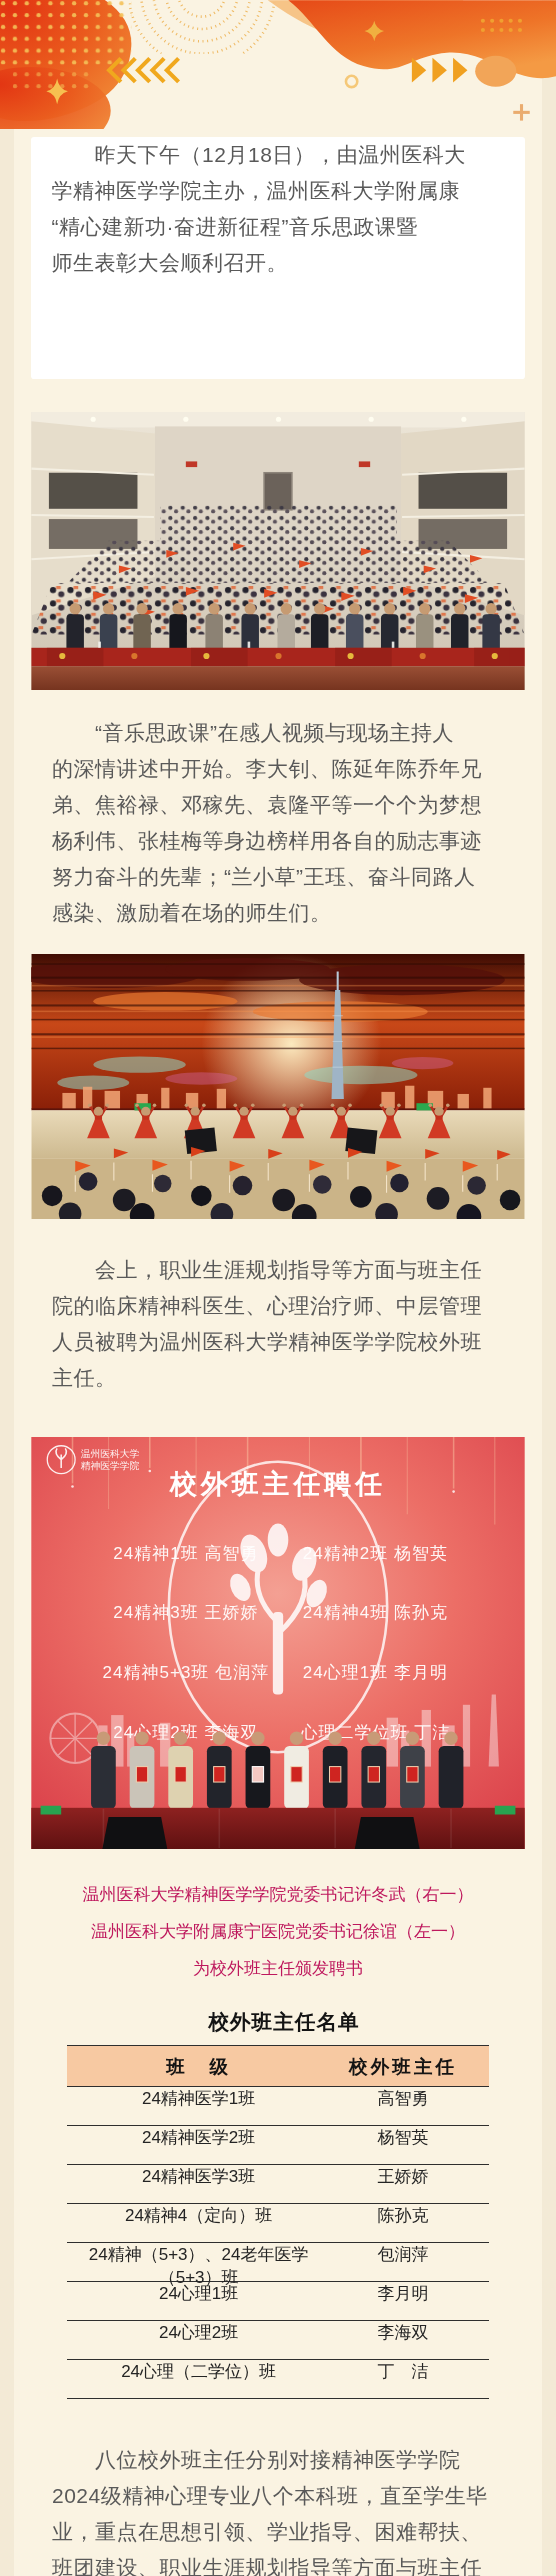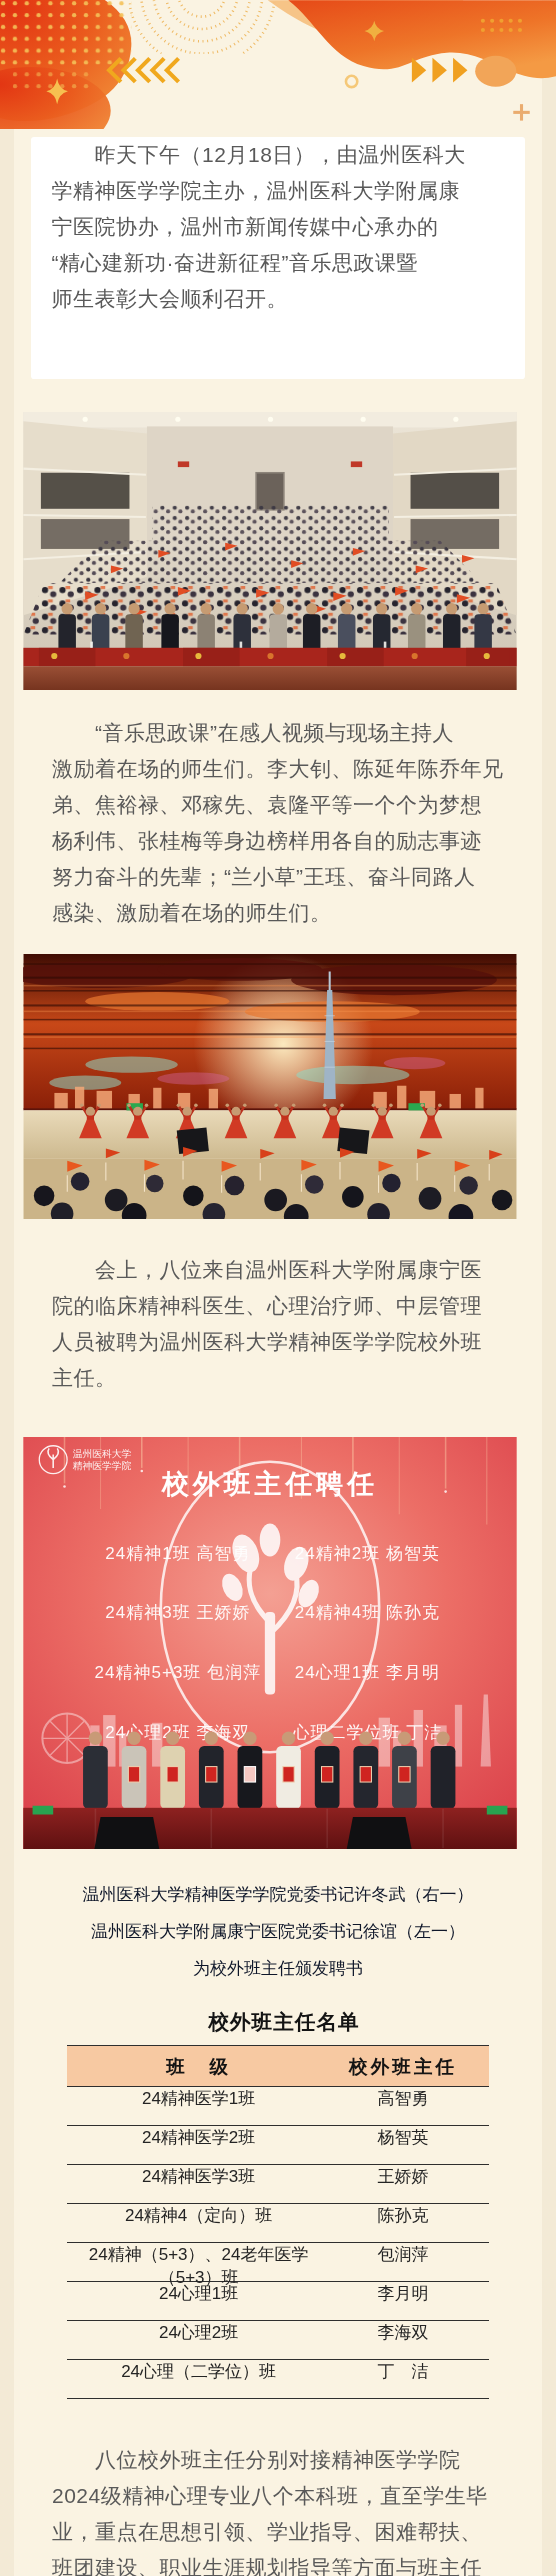--- a/index.html
+++ b/index.html
@@ -16,24 +16,24 @@
     margin:8.2px 0 0 31px;width:494px;height:242px;background:#ffffff;border-radius:3.1px;
     box-sizing:border-box;
   }
   .para{margin:0 41px 0 52px;}
   .card .para{margin:0 10.3px 0 20.6px;}
   .pline{
     display:block;height:36px;line-height:36px;font-size:21px;color:#595959;
     white-space:nowrap;letter-spacing:0.5px;
   }
   .pline.indent{padding-left:43px;}
-  .photo{margin-left:23px;width:494px;position:relative;}
+  .photo{margin-left:31px;width:494px;position:relative;}
   .photo svg{display:block;}
   .caption{width:556px;text-align:center;}
-  .cline{display:block;height:37px;line-height:37px;font-size:17px;color:#0f172a;white-space:nowrap;}
+  .cline{display:block;height:37px;line-height:37px;font-size:17px;color:#be185d;white-space:nowrap;}
   .tbl-title{
     width:556px;height:25px;line-height:25px;text-align:center;
     font-size:20.6px;font-weight:bold;color:#141414;letter-spacing:1px;
   }
   .tbl{margin-left:67px;width:422px;border-top:1.5px solid #2e2e2e;}
   .thead{display:flex;align-items:center;height:40px;background:#f7c9a2;border-bottom:1.5px solid #2e2e2e;}
   .trow{display:flex;height:38px;border-bottom:1px solid #2e2e2e;background:transparent;}
   .th{font-size:18.5px;font-weight:bold;color:#141414;text-align:center;letter-spacing:3.1px;}
   .td{font-size:17px;color:#242424;text-align:center;}
   .col1{width:58%;padding-left:13px;} .col2{width:42%;}
@@ -123,21 +123,20 @@
     <rect x="997" y="215" width="32" height="6"></rect>
         <rect x="1010" y="202" width="6" height="32"></rect>
   </g>
 </svg>
 </div>
 
 <div class="card mt16">
   <div class="para">
     <span class="pline indent">昨天下午（12月18日），由温州医科大</span>
     <span class="pline">学精神医学学院主办，温州医科大学附属康</span>
-    <span class="pline">宁医院协办，温州市新闻传媒中心承办的</span>
     <span class="pline">“精心建新功·奋进新征程”音乐思政课暨</span>
     <span class="pline">师生表彰大会顺利召开。</span>
   </div>
 </div>
 
 <div class="photo mt64">
 <svg width="494" height="278" viewBox="0 0 958 540">
   <defs>
     <linearGradient id="wallG" x1="0" y1="0" x2="0" y2="1">
       <stop offset="0%" stop-color="#ece5d7"></stop>
@@ -282,21 +281,21 @@
         <rect x="130" y="446" width="5" height="12"></rect>
         <rect x="420" y="446" width="5" height="12"></rect>
         <rect x="700" y="446" width="5" height="12"></rect>
       </g>
   <rect x="0" y="494" width="958" height="46" fill="url(#woodG)"></rect>
 </svg>
 </div>
 
 <div class="para mt48">
   <span class="pline indent">“音乐思政课”在感人视频与现场主持人</span>
-  <span class="pline">激励着在场的师生们。李大钊、陈延年陈乔年兄</span>
+  <span class="pline">的深情讲述中开始。李大钊、陈延年陈乔年兄</span>
   <span class="pline">弟、焦裕禄、邓稼先、袁隆平等一个个为梦想</span>
   <span class="pline">杨利伟、张桂梅等身边榜样用各自的励志事迹</span>
   <span class="pline">努力奋斗的先辈；“兰小草”王珏、奋斗同路人</span>
   <span class="pline">感染、激励着在场的师生们。</span>
 </div>
 
 <div class="photo mt44">
 <svg width="494" height="265" viewBox="0 0 958 515">
   <defs>
     <linearGradient id="skyG" x1="0" y1="0" x2="0" y2="1">
@@ -493,21 +492,21 @@
           <path d="M460,379 l28,8 l-28,11 z"></path>
           <path d="M615,377 l28,8 l-28,11 z"></path>
           <path d="M765,379 l28,8 l-28,11 z"></path>
           <path d="M905,381 l26,8 l-26,11 z"></path>
         </g>
   </g>
 </svg>
 </div>
 
 <div class="para mt64">
-  <span class="pline indent">会上，八位来自温州医科大学附属康宁医</span>
+  <span class="pline indent">会上，职业生涯规划指导等方面与班主任</span>
   <span class="pline">院的临床精神科医生、心理治疗师、中层管理</span>
   <span class="pline">人员被聘为温州医科大学精神医学学院校外班</span>
   <span class="pline">主任。</span>
 </div>
 
 <div class="photo mt80">
 <svg width="494" height="412" viewBox="0 0 958 800">
   <defs>
     <radialGradient id="redG" cx="50%" cy="38%" r="80%">
       <stop offset="0%" stop-color="#f4a093"></stop>

